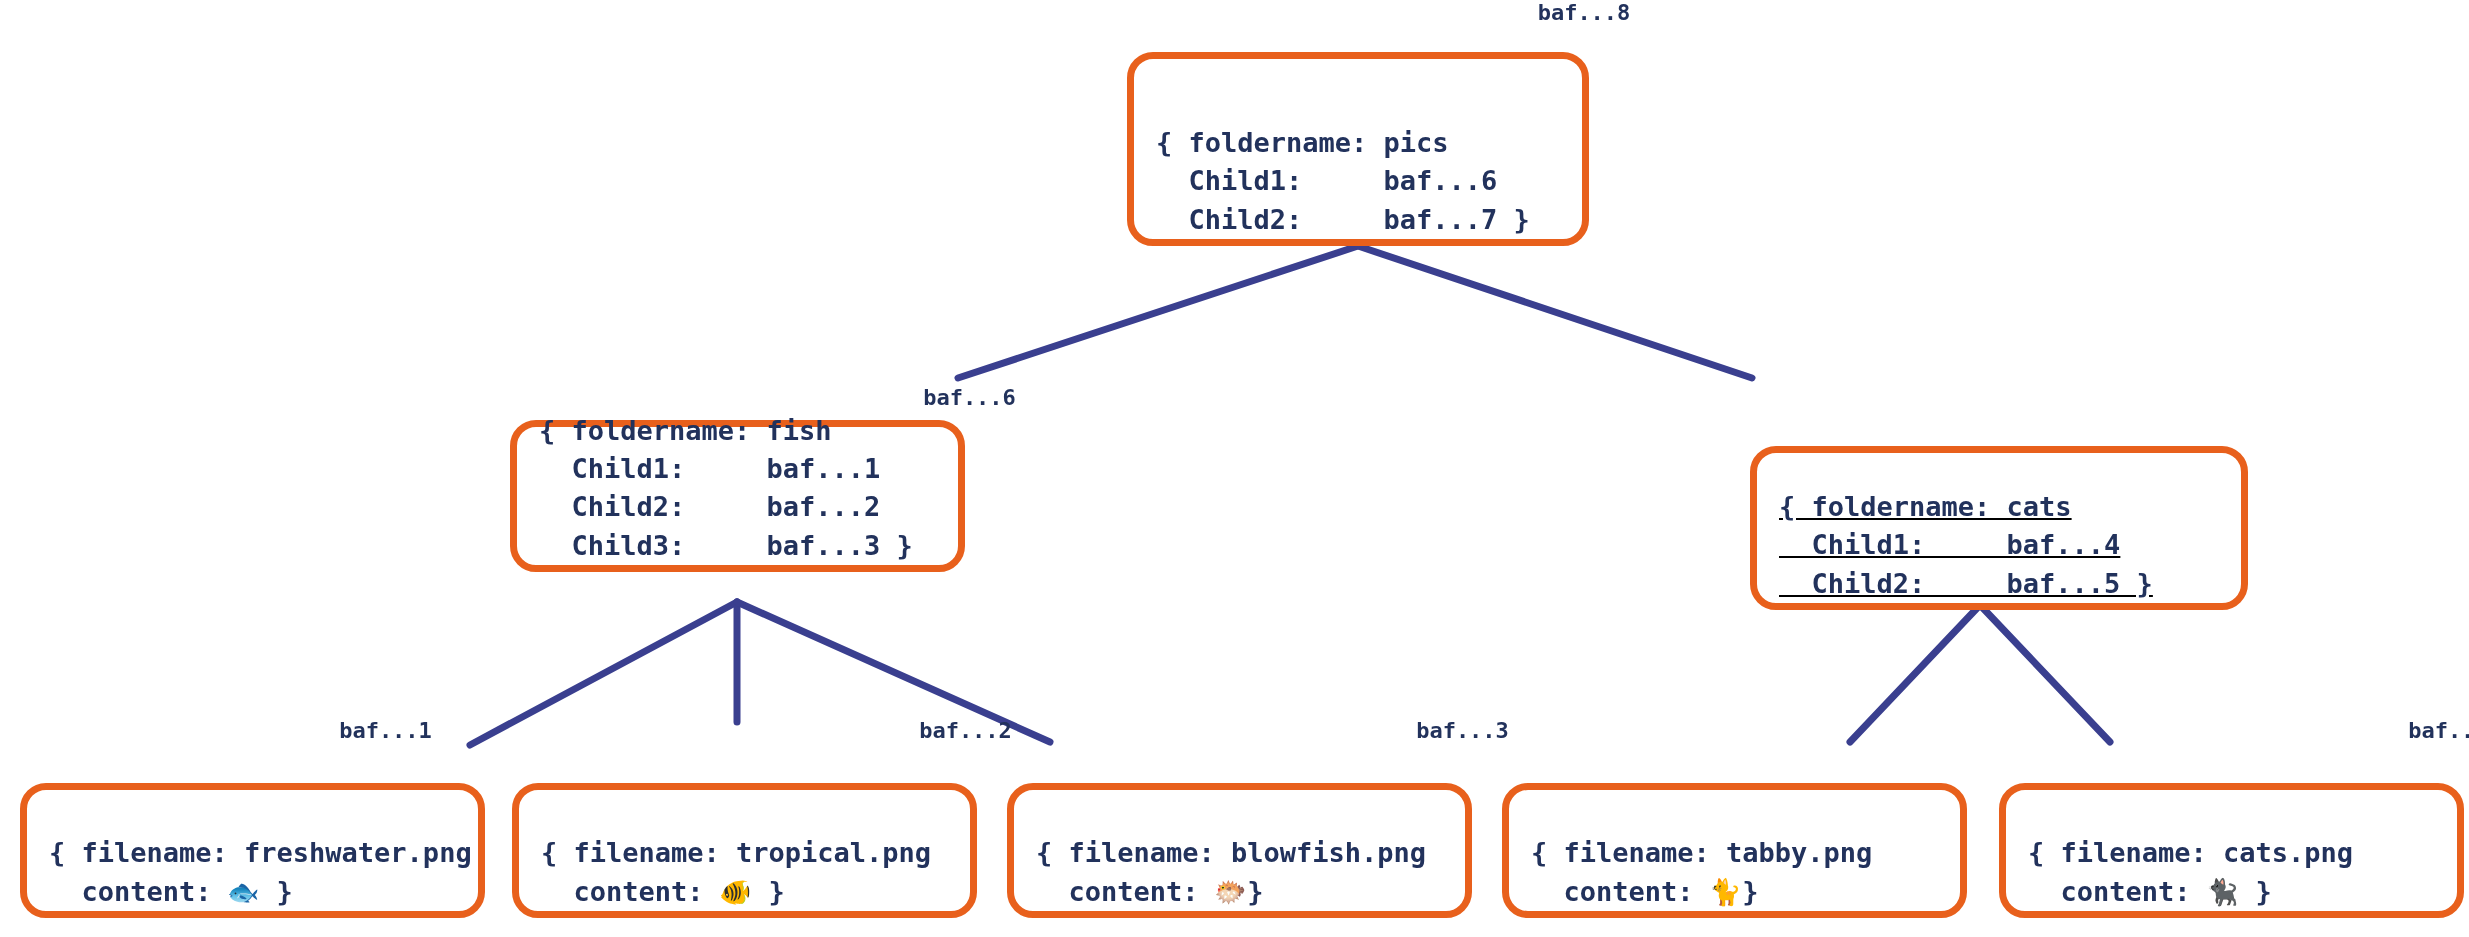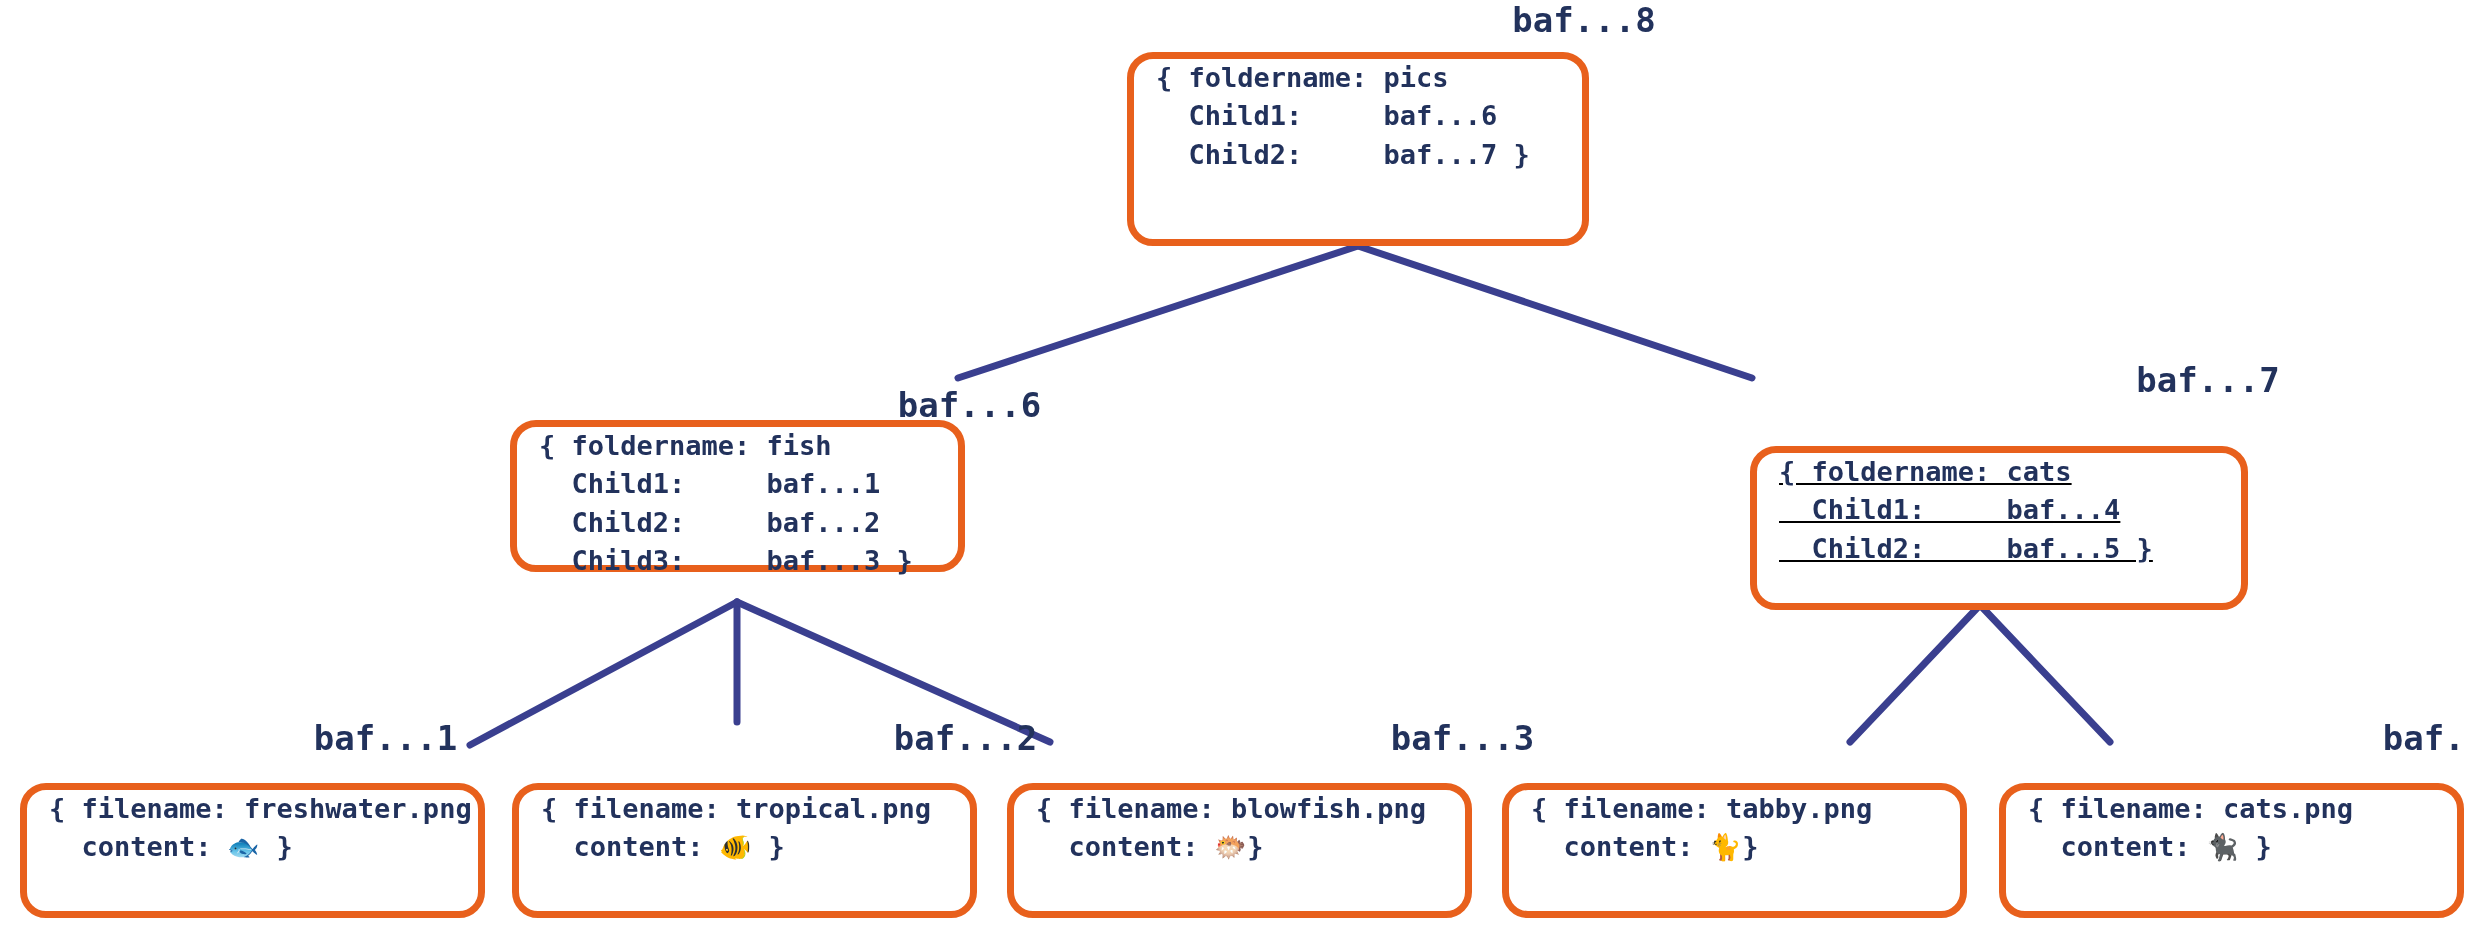--- a/index.html
+++ b/index.html
@@ -26,33 +26,33 @@
   .node {
     position: absolute;
   }
   .node-label {
     position: absolute;
     left: 0;
     width: 100%;
     text-align: center;
     color: #22325C;
     font-family: "DejaVu Sans Mono", "Liberation Mono", monospace;
-    font-size: 34px;
+    font-size: 22px;
     font-weight: 700;
     letter-spacing: 0px;
     white-space: pre;
   }
   .node-box {
     position: absolute;
     box-sizing: border-box;
     background: #ffffff;
     border: 7px solid #E8601C;
     border-radius: 26px;
     display: flex;
-    align-items: flex-start;
+    align-items: flex-end;
   }
   .node-text {
     color: #22325C;
     font-family: "DejaVu Sans Mono", "Liberation Mono", monospace;
     font-size: 27px;
     font-weight: 700;
     line-height: 1.42;
     white-space: pre;
     padding-left: 22px;
   }
@@ -127,21 +127,20 @@
     <div class="node-label">baf...6</div>
     <div class="node-box">
       <div class="node-text"><span>{ foldername: fish</span>
 <span>  Child1:     baf...1</span>
 <span>  Child2:     baf...2</span>
 <span>  Child3:     baf...3 }</span></div>
     </div>
   </div>
 
   <div class="node" id="node-cats">
-    <div class="node-label">baf...7</div>
     <div class="node-box">
       <div class="node-text"><span>{ foldername: cats</span>
 <span>  Child1:     baf...4</span>
 <span>  Child2:     baf...5 }</span></div>
     </div>
   </div>
 
   <div class="node leaf" id="node-freshwater">
     <div class="node-label">baf...1</div>
     <div class="node-box">

